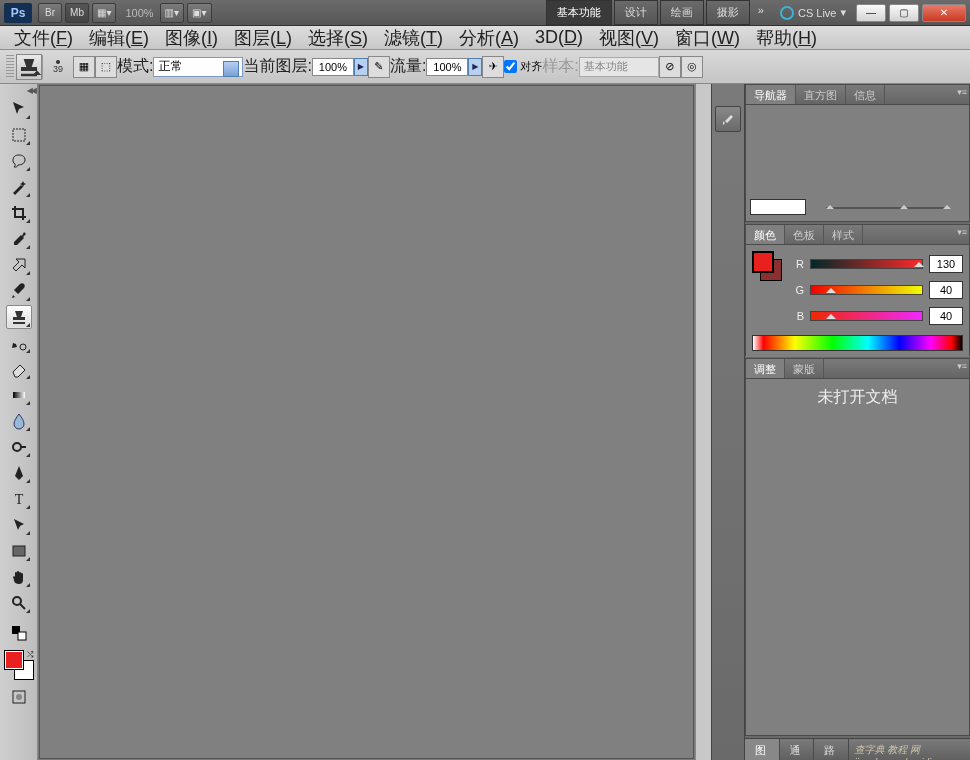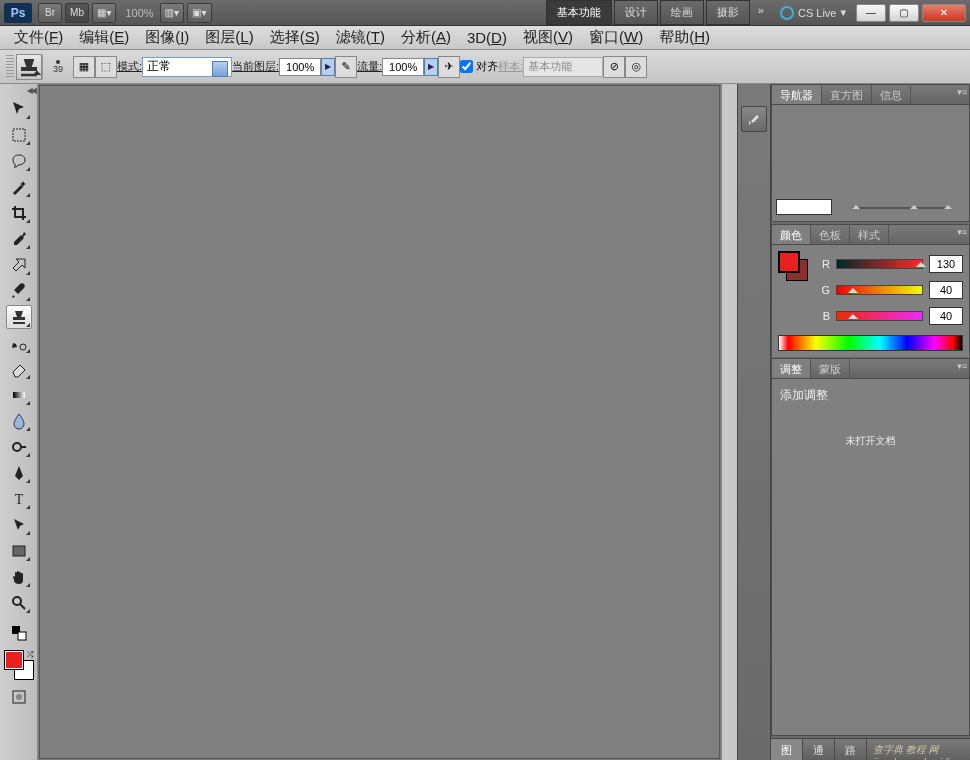--- a/index.html
+++ b/index.html
@@ -18,34 +18,34 @@
 .cslive { margin-left: 10px; display: flex; align-items: center; color: #ddd; gap: 4px; }
 .cslive-icon { width: 14px; height: 14px; border: 2px solid #3bb3d8; border-radius: 50%; position: relative; }
 .win-controls { margin-left: 10px; display: flex; gap: 3px; }
 .win-btn { width: 30px; height: 18px; border: 1px solid #888; border-radius: 2px; display: flex; align-items: center; justify-content: center; font-size: 10px; color: #222; }
 .win-min { background: linear-gradient(#fafafa,#d3d3d3); }
 .win-max { background: linear-gradient(#fafafa,#d3d3d3); }
 .win-close { background: linear-gradient(#e97b6a,#c93a24); color: #fff; width: 44px; }
 
 
 .menubar { height: 24px; background: linear-gradient(#dddddd,#c8c8c8); border-bottom: 1px solid #909090; display: flex; align-items: center; padding: 0 6px; }
-.menu-item { padding: 4px 8px; color: #222; cursor: pointer; font-size: 15px; }
+.menu-item { padding: 4px 8px; color: #222; cursor: pointer; font-size: 18px; }
 .menu-item u { text-decoration: underline; }
 
 
 .optionsbar { height: 34px; background: linear-gradient(#d9d9d9,#c5c5c5); border-bottom: 1px solid #888; display: flex; align-items: center; padding: 0 6px; }
 .opt-handle { width: 8px; height: 24px; background: repeating-linear-gradient(to bottom,#999 0 1px,transparent 1px 3px); margin-right: 2px; }
 .opt-tool { width: 26px; height: 26px; background: linear-gradient(#e8e8e8,#c8c8c8); border: 1px solid #888; display: flex; align-items: center; justify-content: center; position: relative; }
 .opt-tool::after { content: ""; position: absolute; right: 1px; bottom: 1px; border: 3px solid transparent; border-top-color: #333; border-left-color: #333; transform: rotate(45deg); width: 0; height: 0; }
 .opt-sep { width: 1px; height: 24px; background: #999; }
 .brush-preview { width: 30px; height: 26px; display: flex; flex-direction: column; align-items: center; justify-content: center; }
 .brush-dot { width: 4px; height: 4px; background: #333; border-radius: 50%; }
 .brush-size { font-size: 9px; color: #333; }
 .opt-icon { width: 22px; height: 22px; border: 1px solid #888; background: #ddd; display: flex; align-items: center; justify-content: center; font-size: 11px; }
-.opt-label { color: #222; font-size: 11px; text-decoration: underline; }
+.opt-label { color: #222; font-size: 16px; }
 .opt-select { height: 20px; border: 1px solid #7a9ac8; background: #fff; padding: 0 4px; display: flex; align-items: center; min-width: 90px; position: relative; font-size: 12px; }
 .opt-select::after { content: ""; position: absolute; right: 3px; top: 3px; width: 14px; height: 14px; background: linear-gradient(#b8d0f0,#7aa0d8); border: 1px solid #5080b0; }
 .opt-input { width: 42px; height: 18px; border: 1px solid #888; background: #fff; text-align: center; font-size: 11px; display: inline-flex; align-items: center; justify-content: center; }
 .arrow-btn { width: 14px; height: 18px; background: #b8d0f0; border: 1px solid #5080b0; display: inline-flex; align-items: center; justify-content: center; font-size: 8px; color: #225; }
 .opt-chk { display: flex; align-items: center; gap: 3px; }
 .opt-chk input { width: 13px; height: 13px; }
 .opt-readonly { height: 20px; border: 1px solid #aaa; background: #e5e5e5; padding: 0 4px; color: #888; min-width: 80px; display: flex; align-items: center; font-size: 11px; }
 .opt-label.disabled { color: #999; }
 
 
@@ -67,21 +67,21 @@
 
 .canvas-area { flex: 1; background: #7a7a7a; display: flex; }
 .canvas-main { flex: 1; background: #808080; border: 1px solid #555; margin: 1px; }
 .canvas-scroll { width: 16px; background: #c8c8c8; border-left: 1px solid #888; }
 
 
 .dock-collapsed { width: 34px; background: linear-gradient(#7a7a7a,#6a6a6a); border-left: 1px solid #444; border-right: 1px solid #444; padding-top: 20px; display: flex; flex-direction: column; align-items: center; }
 .dock-icon { width: 26px; height: 26px; margin: 2px 0; background: linear-gradient(#888,#6a6a6a); border: 1px solid #444; border-radius: 2px; display: flex; align-items: center; justify-content: center; }
 
 
-.right-panels { width: 199px; background: #6a6a6a; display: flex; flex-direction: column; }
+.right-panels { width: 225px; background: #6a6a6a; display: flex; flex-direction: column; }
 
 .panel-group { background: #6d6d6d; border: 1px solid #4a4a4a; margin-bottom: 2px; display: flex; flex-direction: column; }
 .panel-tabs { height: 20px; background: linear-gradient(#7a7a7a,#656565); display: flex; border-bottom: 1px solid #4a4a4a; position: relative; }
 .panel-tab { padding: 3px 8px; color: #ccc; font-size: 11px; cursor: pointer; border-right: 1px solid #555; }
 .panel-tab.active { background: #808080; color: #fff; }
 .panel-menu { position: absolute; right: 2px; top: 2px; color: #ccc; font-size: 9px; cursor: pointer; }
 .panel-body { background: #808080; flex: 1; padding: 4px; }
 
 
 .nav-panel { height: 138px; }
@@ -106,21 +106,21 @@
 .g-track { background: linear-gradient(to right, #f00000, #f0ff00); }
 .b-track { background: linear-gradient(to right, #f02800, #f028ff); }
 .rgb-thumb { position: absolute; width: 0; height: 0; border: 5px solid transparent; border-bottom-color: #ddd; top: -2px; }
 .rgb-value { width: 34px; height: 18px; background: #fff; border: 1px solid #333; text-align: center; font-size: 11px; display: flex; align-items: center; justify-content: center; color: #000; }
 .spectrum { height: 16px; margin-top: 6px; background: linear-gradient(to right, #fff 0%, #f00 5%, #ff0 20%, #0f0 38%, #0ff 55%, #00f 70%, #f0f 85%, #f00 95%, #000 100%); border: 1px solid #333; }
 
 
 .adj-panel { flex: 1; }
 .adj-body { background: #808080; height: 100%; padding: 8px; }
 .adj-title { color: #eee; font-size: 12px; margin-bottom: 30px; }
-.adj-empty { text-align: center; color: #eee; font-size: 10px; }
+.adj-empty { text-align: center; color: #eee; font-size: 16px; }
 
 
 .bottom-tabs { height: 22px; background: linear-gradient(#7a7a7a,#606060); display: flex; border-top: 1px solid #444; }
 .bottom-tab { padding: 4px 10px; color: #ddd; font-size: 11px; border-right: 1px solid #4a4a4a; cursor: pointer; }
 .bottom-tab.active { background: #888; color: #fff; }
 .watermark { margin-left: auto; padding: 4px 6px; color: #d0c4a8; font-size: 10px; font-style: italic; }
 </style>
 </head>
 <body>
 
@@ -417,21 +417,20 @@
       </div>
     </div>
 
     <div class="panel-group adj-panel">
       <div class="panel-tabs">
         <div class="panel-tab active">调整</div>
         <div class="panel-tab">蒙版</div>
         <div class="panel-menu">▾≡</div>
       </div>
       <div class="panel-body adj-body">
-        <div class="adj-title">添加调整</div>
         <div class="adj-empty">未打开文档</div>
       </div>
     </div>
 
     <div class="bottom-tabs">
       <div class="bottom-tab active">图层</div>
       <div class="bottom-tab">通道</div>
       <div class="bottom-tab">路径</div>
       <div class="watermark">查字典 教程 网
 jiaocheng.chazidian.com</div>

